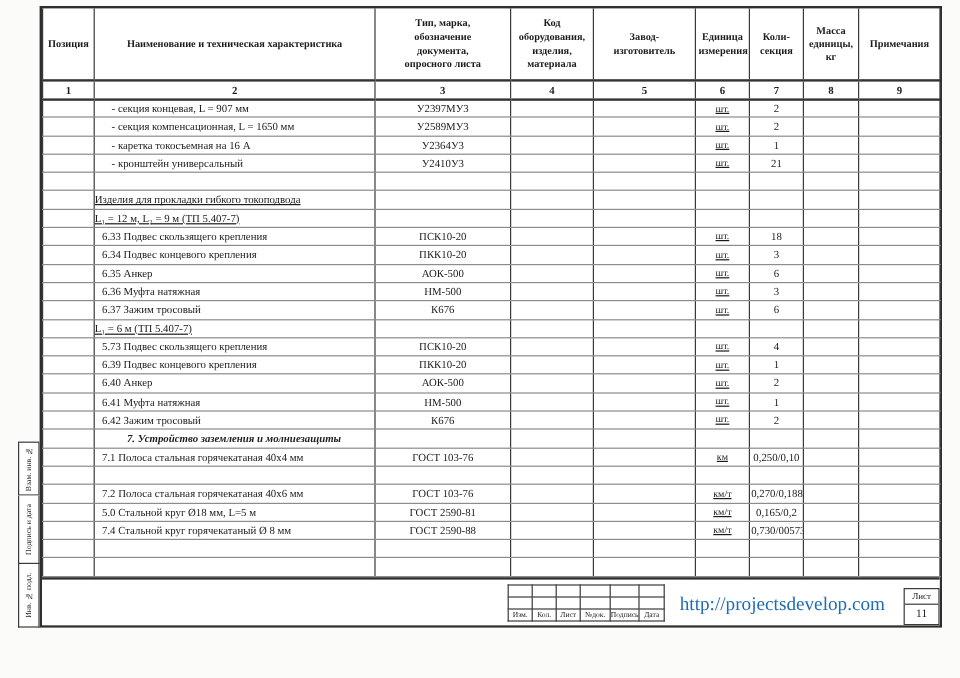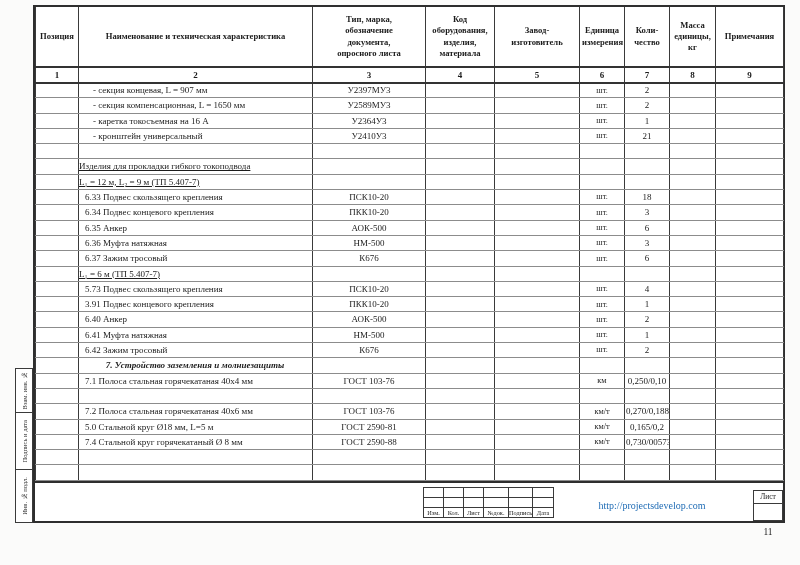--- a/index.html
+++ b/index.html
@@ -35,45 +35,45 @@
   }
   #spec-table tr.nrow td{
     font-weight:bold;height:12px;
     border-top:1px solid #333;border-bottom:2px solid #333;
   }
   #spec-table tbody tr{height:15px;}
   #spec-table td.name{text-align:left;padding-left:6px;}
   #spec-table tr.dash td.name{padding-left:14px;}
   #spec-table tr.cu td.name{text-align:left;text-decoration:underline;padding-left:0;}
   #spec-table tr.cb td.name{text-align:center;font-weight:bold;padding-left:0;font-style:italic;}
-  #spec-table td.unit{font-size:8.3px;}
+  #spec-table td.unit{font-size:8.3px;text-decoration:underline;}
   
   .stamp{
     position:absolute;left:0;bottom:0;width:100%;height:40px;
     border-top:2px solid #2e2e2e;box-sizing:border-box;background:#fff;
   }
   #rev-table{border-collapse:collapse;position:absolute;left:388px;bottom:3px;}
   #rev-table td{
     border:1px solid #3a3a3a;height:9px;padding:0;
     font-size:6.3px;text-align:center;vertical-align:middle;white-space:nowrap;
   }
   .url-box{
     position:absolute;left:517px;top:12px;width:200px;text-align:center;
   }
-  .url-box a{font-size:10px;color:#1f6cb5;text-decoration:none;}
+  .url-box a{font-size:16px;color:#1f6cb5;text-decoration:none;}
   .sheet-box{
     position:absolute;right:0;top:7px;width:30px;height:31px;
     border:1px solid #3a3a3a;box-sizing:border-box;background:#fff;
   }
   .sheet-box .sheet-label{
     height:12px;border-bottom:1px solid #3a3a3a;
     font-size:7.5px;text-align:center;line-height:12px;
   }
   .sheet-box .sheet-number{
-    height:17px;font-size:9.5px;text-align:center;line-height:17px;margin-top:20px;
+    height:17px;font-size:9.5px;text-align:center;line-height:17px;
   }
   
   .margin-blocks{position:absolute;left:15px;top:368px;width:18px;}
   .margin-box{
     width:18px;box-sizing:border-box;border:1px solid #3a3a3a;background:#fff;
     display:flex;align-items:center;justify-content:center;
   }
   .margin-box + .margin-box{border-top:none;}
   .margin-box span{
     writing-mode:vertical-rl;transform:rotate(180deg);
@@ -109,21 +109,21 @@
 опросного листа</td>
           <td>Код
 оборудования,
 изделия,
 материала</td>
           <td>Завод-
 изготовитель</td>
           <td>Единица
 измерения</td>
           <td>Коли-
-чество</td>
+секция</td>
           <td>Масса
 единицы,
 кг</td>
           <td>Примечания</td>
         </tr>
         <tr class="nrow">
           <td>1</td>
           <td>2</td>
           <td>3</td>
           <td>4</td>
@@ -282,21 +282,21 @@
           <td class="type">ПСК10-20</td>
           <td class="code"></td>
           <td class="manuf"></td>
           <td class="unit">шт.</td>
           <td class="qty">4</td>
           <td class="mass"></td>
           <td class="note"></td>
         </tr>
         <tr class="">
           <td class="pos"></td>
-          <td class="name">3.91  Подвес концевого крепления</td>
+          <td class="name">6.39  Подвес концевого крепления</td>
           <td class="type">ПКК10-20</td>
           <td class="code"></td>
           <td class="manuf"></td>
           <td class="unit">шт.</td>
           <td class="qty">1</td>
           <td class="mass"></td>
           <td class="note"></td>
         </tr>
         <tr class="">
           <td class="pos"></td>

